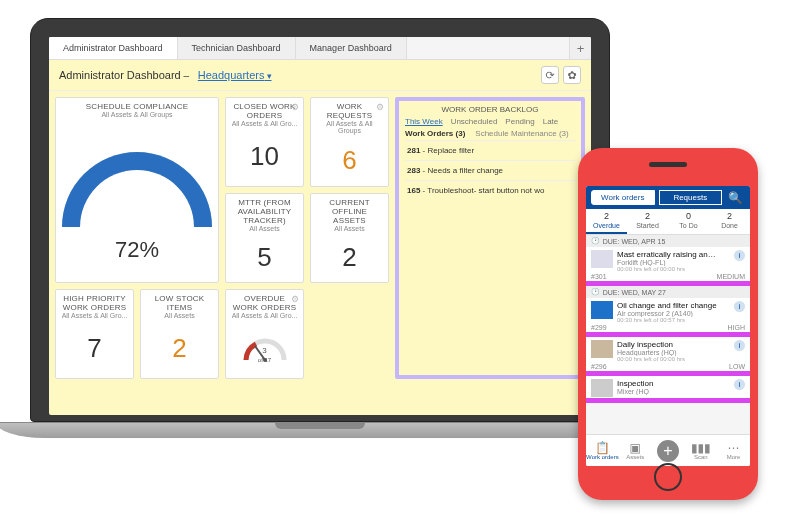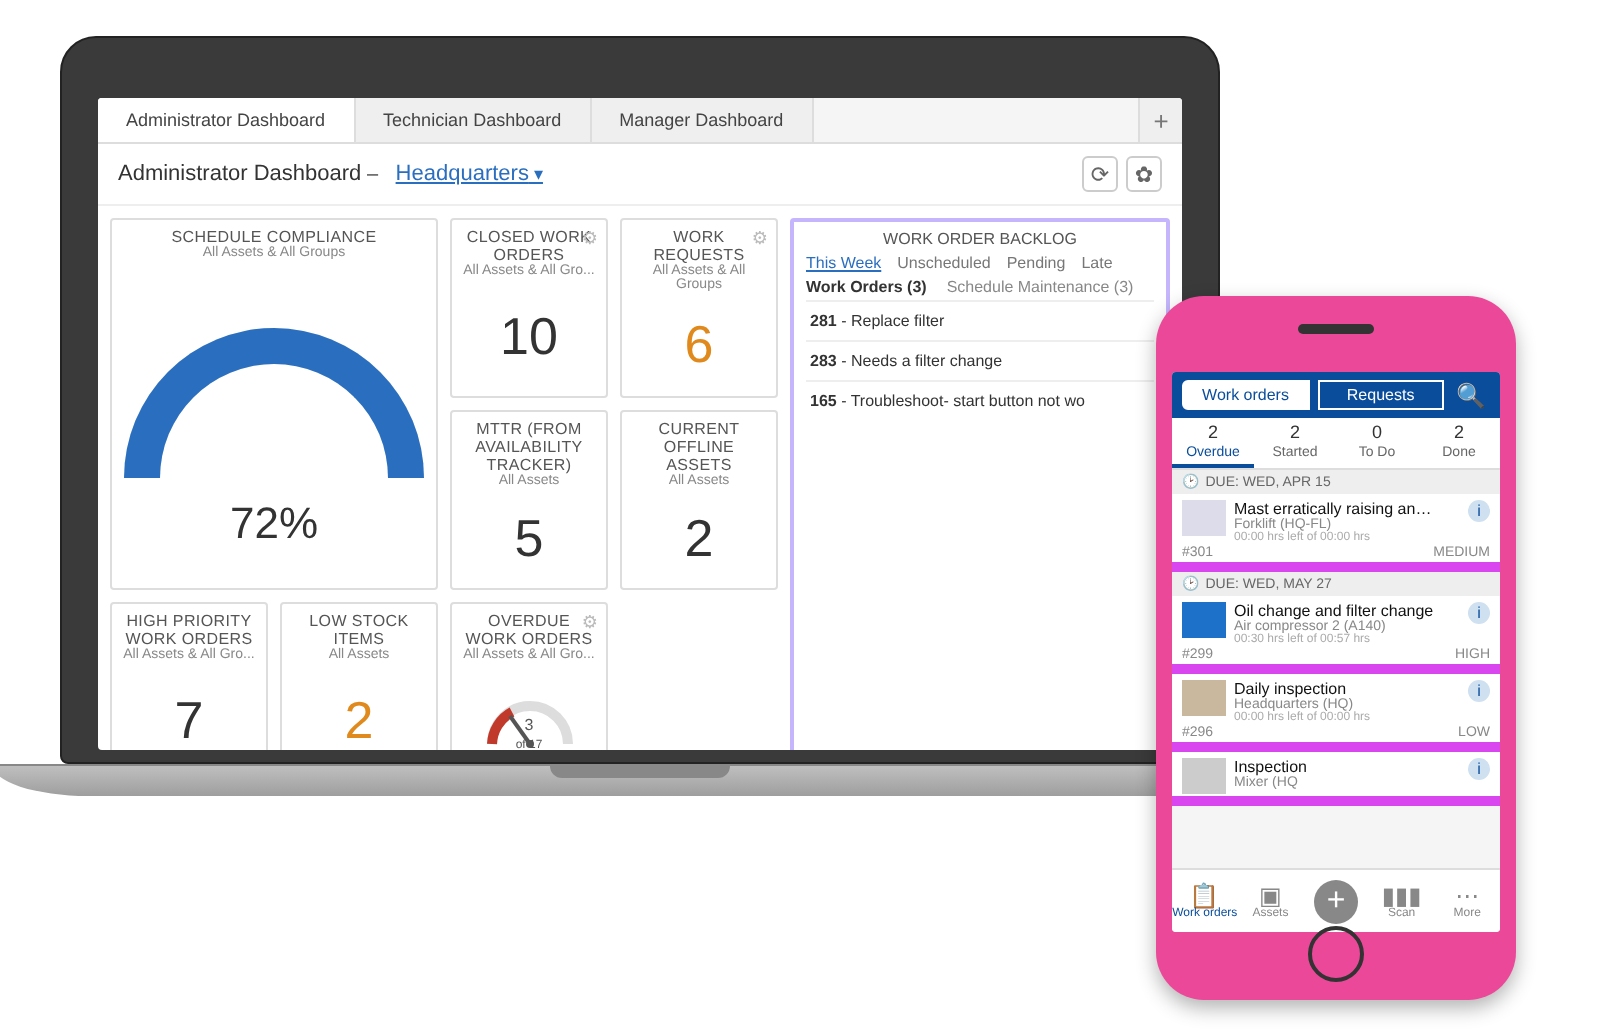--- a/index.html
+++ b/index.html
@@ -1,21 +1,21 @@
 <!DOCTYPE html>
 <html><head>
 <meta charset="utf-8">
 <style>
   * { box-sizing: border-box; margin: 0; padding: 0; }
   body { font-family: Arial, Helvetica, sans-serif; background: #fff; width: 800px; height: 517px; position: relative; overflow: hidden; }
 
   
   .laptop { position: absolute; left: 30px; top: 18px; width: 580px; }
   .laptop-screen-bezel { background: #3a3a3a; border-radius: 18px 18px 4px 4px; padding: 18px 18px 6px 18px; border: 1px solid #222; }
-  .laptop-screen { background: #ffffff; width: 100%; height: 326px; border-radius: 2px; overflow: hidden; font-size: 10px; color:#444;margin-top:12px; }
+  .laptop-screen { background: #fef9c3; width: 100%; height: 378px; border-radius: 2px; overflow: hidden; font-size: 10px; color:#444; }
   .laptop-base   { height: 16px; background: linear-gradient(#bfbfbf,#9e9e9e); border-radius: 0 0 60px 60px / 0 0 20px 20px; margin: 0 -34px; border-top:1px solid #888; position: relative; }
   .laptop-base::before { content:""; position:absolute; left:50%; top:0; width:90px; height:6px; background:#888; border-radius:0 0 10px 10px; transform:translateX(-50%); }
 
   
   .dash-tabs { display:flex; border-bottom:1px solid #ddd; background:#f5f5f5; }
   .dash-tab  { padding:6px 14px; font-size:9px; border-right:1px solid #ddd; background:#efefef; cursor:pointer; }
   .dash-tab.active{ background:#fff; font-weight:normal; }
   .dash-tab-add{ margin-left:auto; width:22px; display:flex; align-items:center; justify-content:center; font-size:13px; color:#777; background:#efefef; border-left:1px solid #ddd; cursor:pointer;}
 
   .dash-header { display:flex; align-items:center; padding:6px 10px; border-bottom:1px solid #eee;}
@@ -39,31 +39,31 @@
   .gauge{ width:150px; height:75px; position:relative; overflow:hidden; margin-top:14px;}
   .gauge .arc-bg{ position:absolute; inset:0; border:18px solid #e9e9e9; border-bottom:none; border-radius:150px 150px 0 0;}
   .gauge .arc-fg{ position:absolute; inset:0; border:18px solid #2a6fbf; border-bottom:none; border-radius:150px 150px 0 0;}
   .gauge-label{ font-size:22px; margin-top:10px; color:#333;}
 
   .mini-gauge{ width:46px; height:30px; position:relative; }
   .mini-gauge svg{ width:100%; height:100%; }
   .mini-gauge-txt{ position:absolute; left:0; right:0; top:12px; text-align:center; font-size:8px; color:#555;}
 
   
-  .dash-right{ width:190px; border:2px solid #c4b5fd; border-radius:2px; padding:4px 6px;}
+  .dash-right{ width:190px; border:4px solid #c4b5fd; border-radius:2px; padding:4px 6px;}
   .backlog-title{ font-size:8px; text-align:center; color:#555; }
   .backlog-tabs{ display:flex; gap:8px; font-size:8px; margin:3px 0; color:#777;}
   .backlog-tabs span{ cursor:pointer; }
   .backlog-tabs .act{ color:#2a6fbf; text-decoration:underline; }
   .backlog-subtabs{ display:flex; gap:10px; font-size:8px; color:#333; margin-bottom:2px; font-weight:bold;}
   .backlog-row{ border-top:1px solid #eee; padding:5px 2px; font-size:8px; color:#333; cursor:pointer;}
   .backlog-row b{ font-weight:bold; }
 
   
-  .phone{ position:absolute; right:42px; top:148px; width:180px; height:352px; background:#ec4899; border-radius:24px; padding:38px 8px 34px 8px; box-shadow:0 4px 10px rgba(0,0,0,.3); }
+  .phone{ position:absolute; right:42px; top:148px; width:180px; height:352px; background:#ef4444; border-radius:24px; padding:38px 8px 34px 8px; box-shadow:0 4px 10px rgba(0,0,0,.3); }
   .phone::before{ content:""; position:absolute; top:14px; left:50%; transform:translateX(-50%); width:38px; height:5px; background:#333; border-radius:3px;}
   .phone::after{ content:""; position:absolute; bottom:9px; left:50%; transform:translateX(-50%); width:24px; height:24px; border:2px solid #333; border-radius:50%;}
   .phone-screen{ background:#f5f5f5; width:100%; height:100%; border-radius:2px; overflow:hidden; font-size:8px; color:#333; display:flex; flex-direction:column;}
 
   .seg{ display:flex; align-items:center; background:#0a4d9b; padding:4px 5px; gap:4px;}
   .seg-btn{ flex:1; text-align:center; background:#0a4d9b; color:#fff; border:1px solid #fff; padding:2px 0; font-size:8px; cursor:pointer;}
   .seg-btn.act{ background:#fff; color:#0a4d9b;}
   .seg-btn:first-of-type{ border-radius:3px 0 0 3px;}
   .seg-btn:last-of-type{ border-radius:0 3px 3px 0; border-left:none;}
   .seg-search{ color:#fff; font-size:12px; padding:0 2px;}

